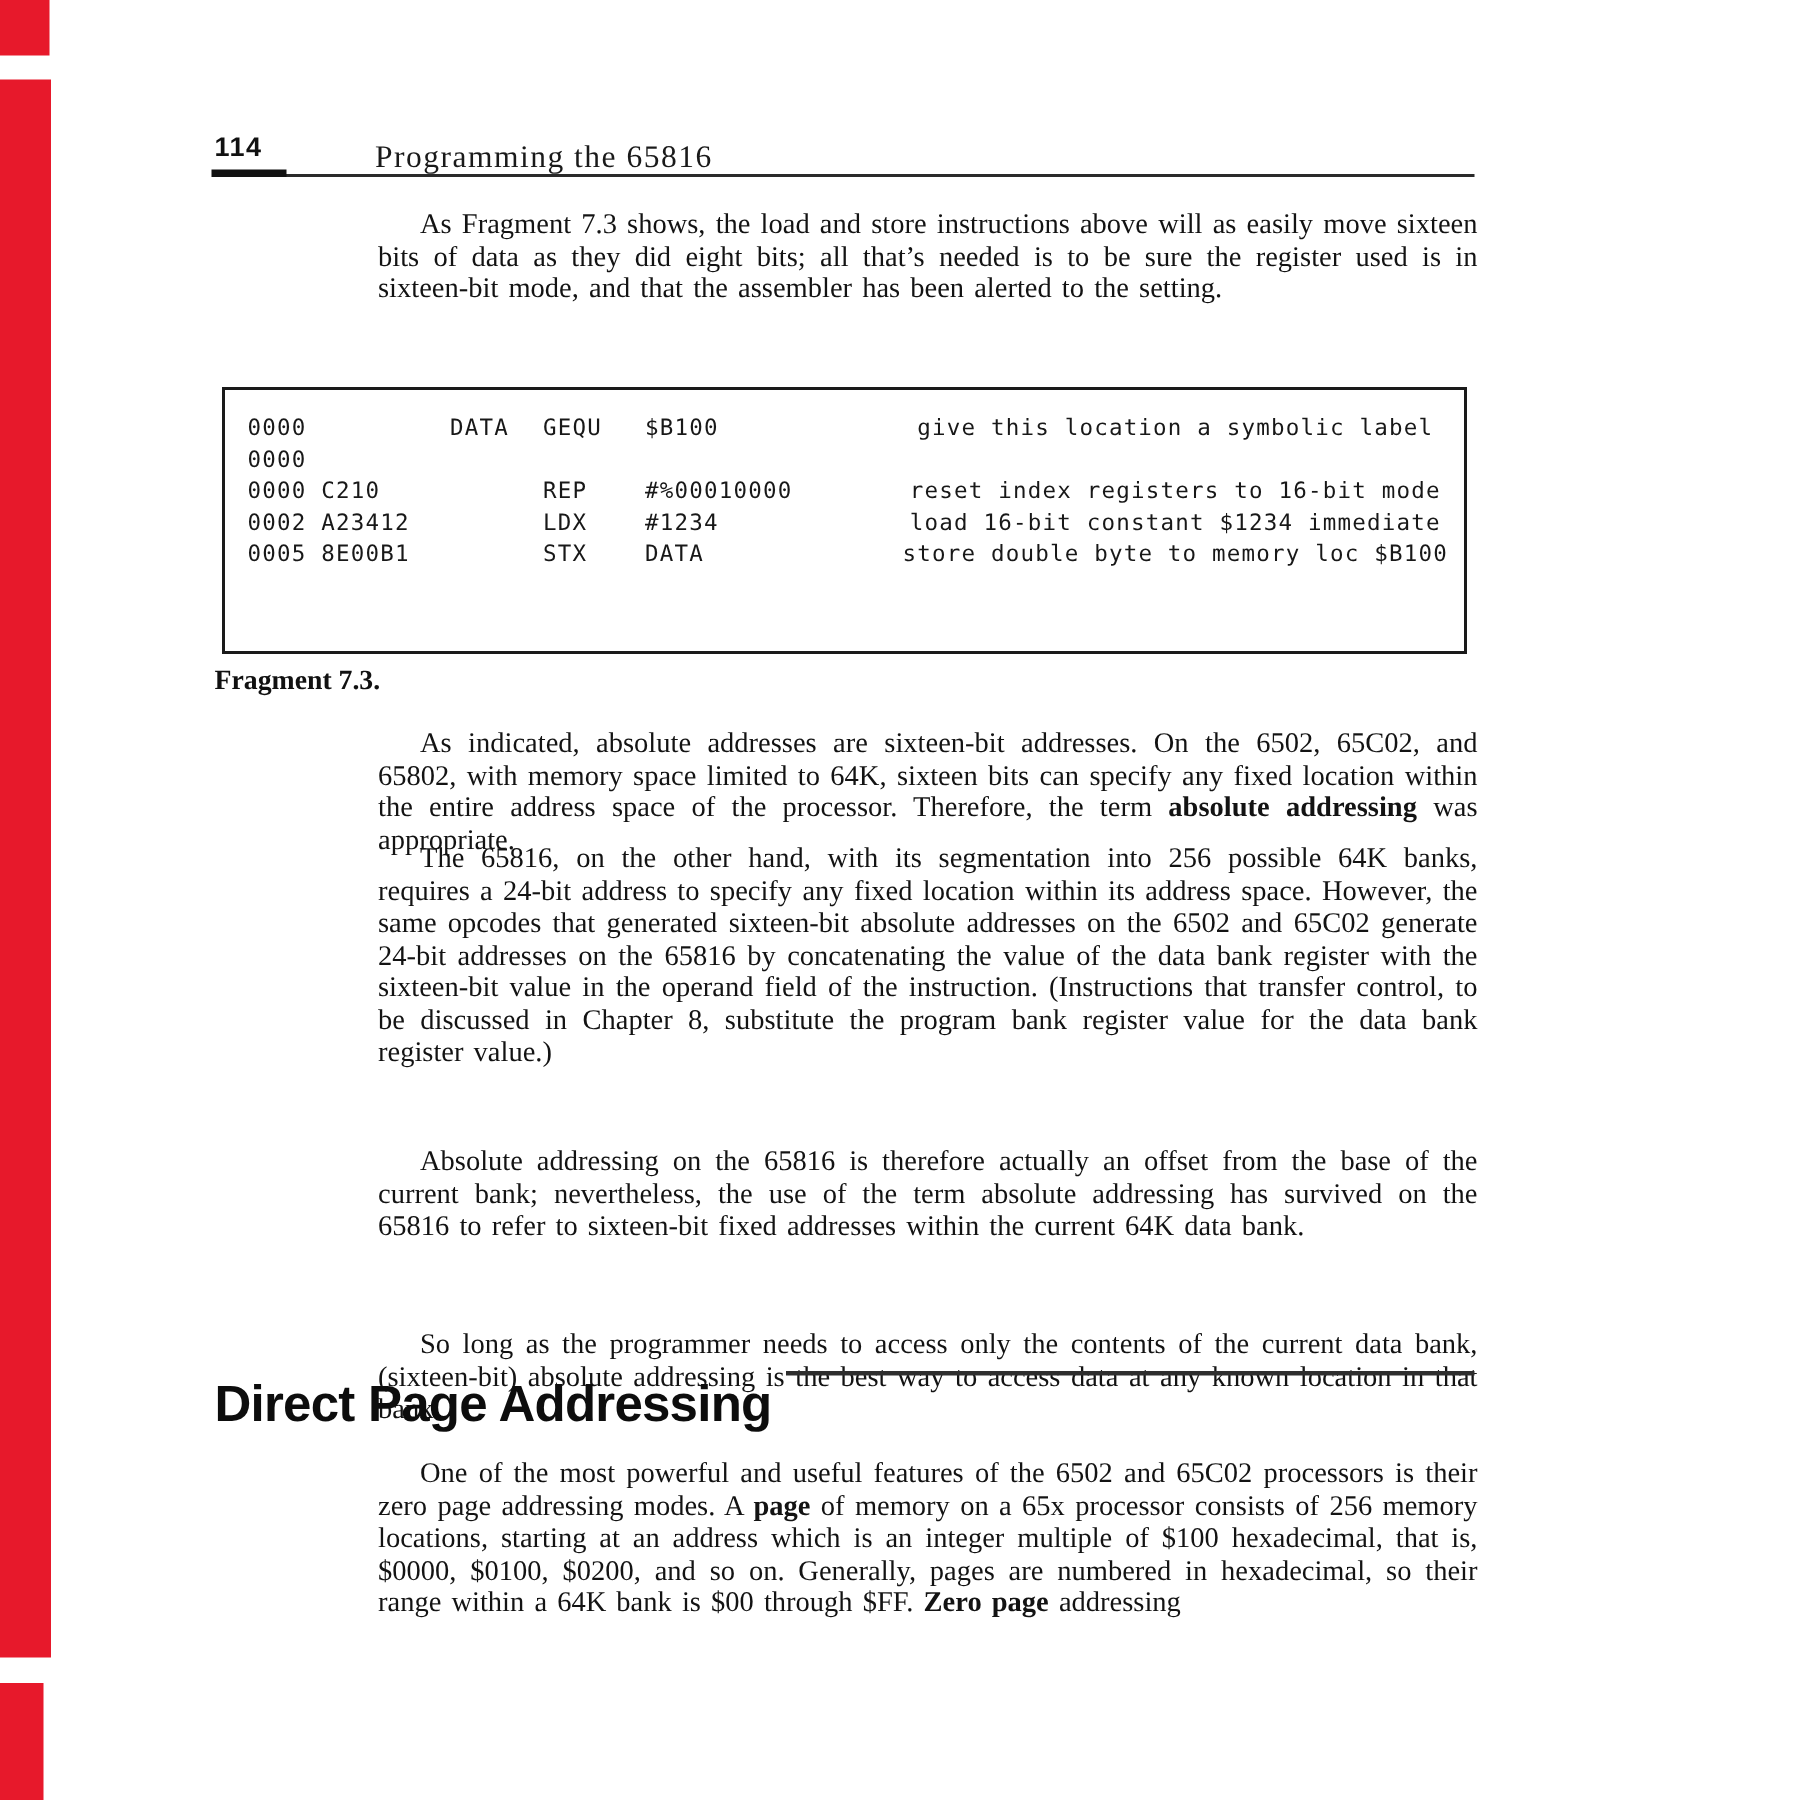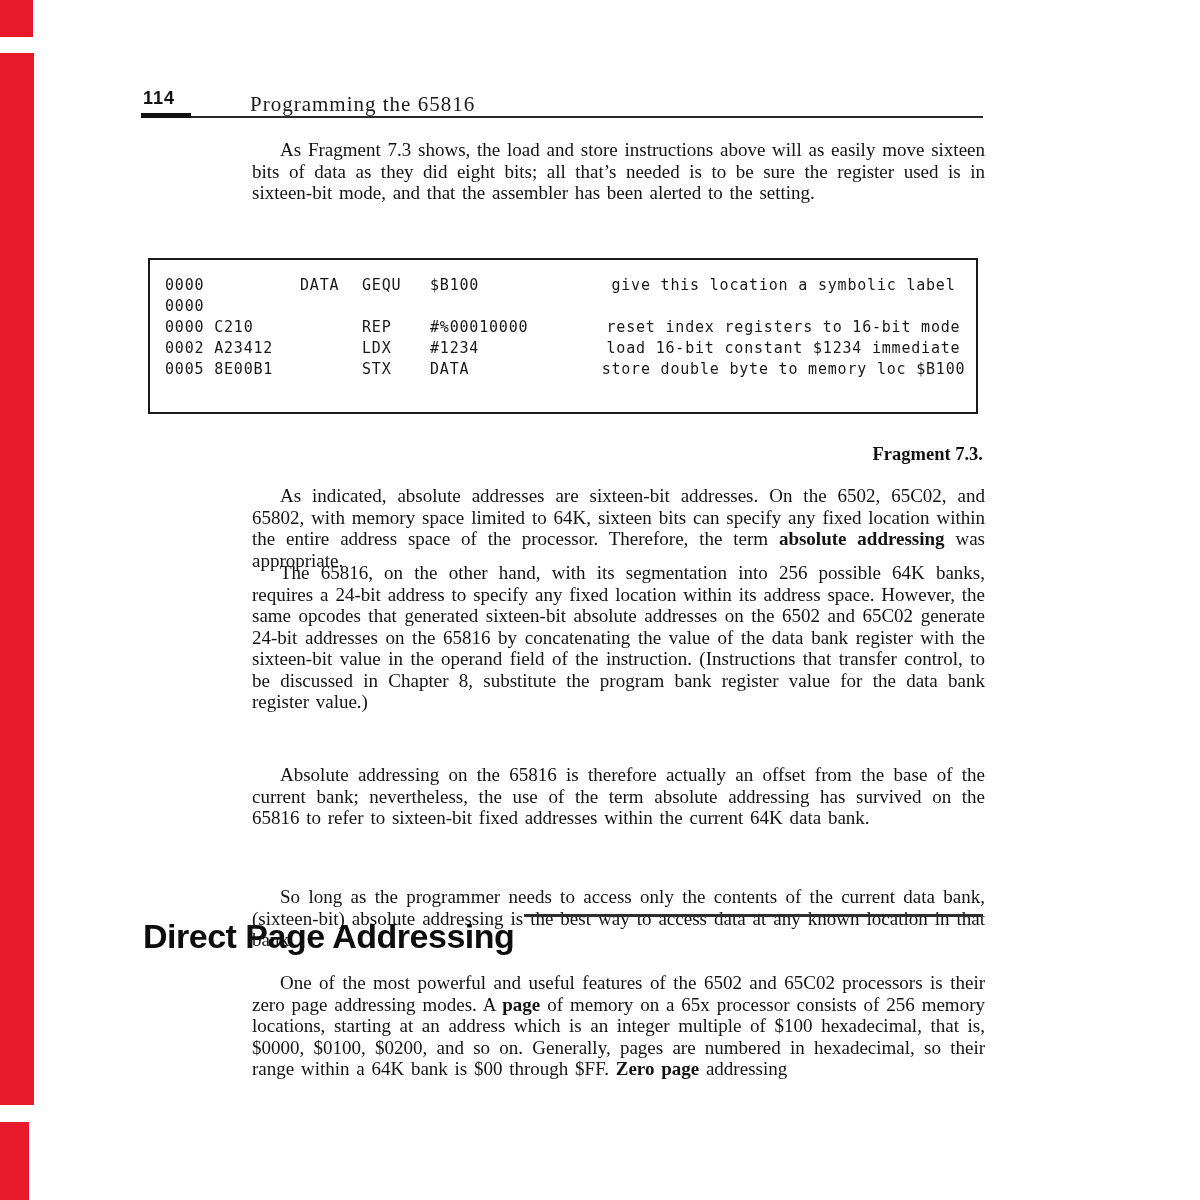--- a/index.html
+++ b/index.html
@@ -27,34 +27,34 @@
       word-spacing:2px;color:#131313;}
   #para-intro{top:139px;}
   #para-absolute{top:485px;}
   #para-65816{top:539px;margin-top:23px;}
   #para-offset{top:764px;}
   #para-solong{top:886px;}
   #para-directpage{top:972px;}
   .para b{font-weight:bold;}
 
   
-  #code-box{position:absolute;left:148px;top:258px;width:830px;height:156px;
+  #code-box{position:absolute;left:148px;top:258px;width:830px;height:178px;
       border:2.5px solid #1a1a1a;box-sizing:border-box;background:#fff;}
   #code-rows{position:absolute;left:15px;top:15px;right:4px;
       font-family:"DejaVu Sans Mono","Liberation Mono",monospace;
       font-size:15px;line-height:21px;letter-spacing:0.8px;color:#181818;}
   .crow{display:flex;white-space:pre;}
   .c1{width:135px;flex:none;}
   .c2{width:62px;flex:none;}
   .c3{width:68px;flex:none;}
   .c4{width:165px;flex:none;}
   .c5{flex:1;text-align:center;}
 
   
-  #fragment-caption{position:absolute;left:143px;top:444px;width:840px;text-align:right;
+  #fragment-caption{position:absolute;left:143px;top:444px;width:840px;text-align:left;
       font-weight:bold;font-size:18.5px;color:#111;}
 
   
   #section-heading-row{position:absolute;left:143px;top:914px;width:840px;
       display:flex;align-items:flex-start;}
   #section-heading{font-family:"Liberation Sans",sans-serif;font-weight:bold;
       font-size:34px;letter-spacing:-0.5px;color:#0d0d0d;line-height:44px;}
   #section-heading-rule{flex:1;height:2.5px;background:#2e2e2e;margin:0 0 9px 10px;}
 </style>
 </head>

